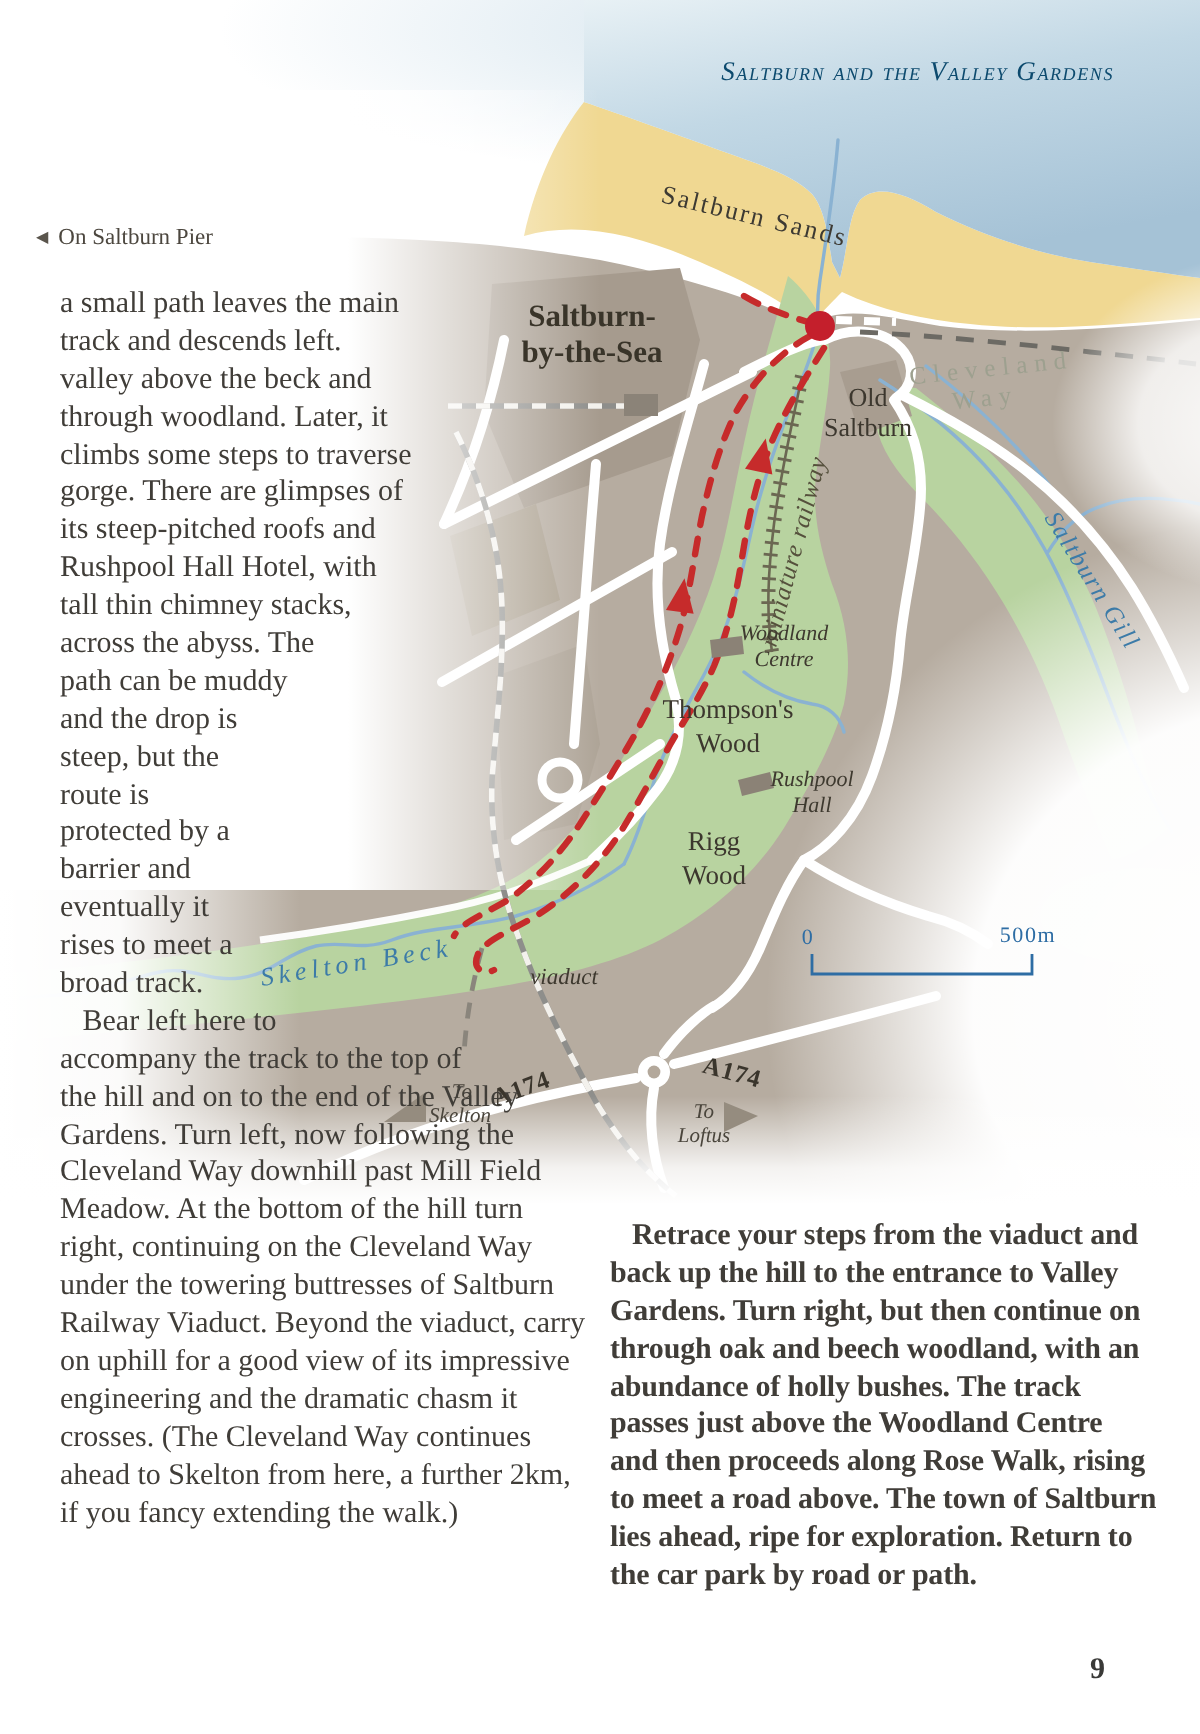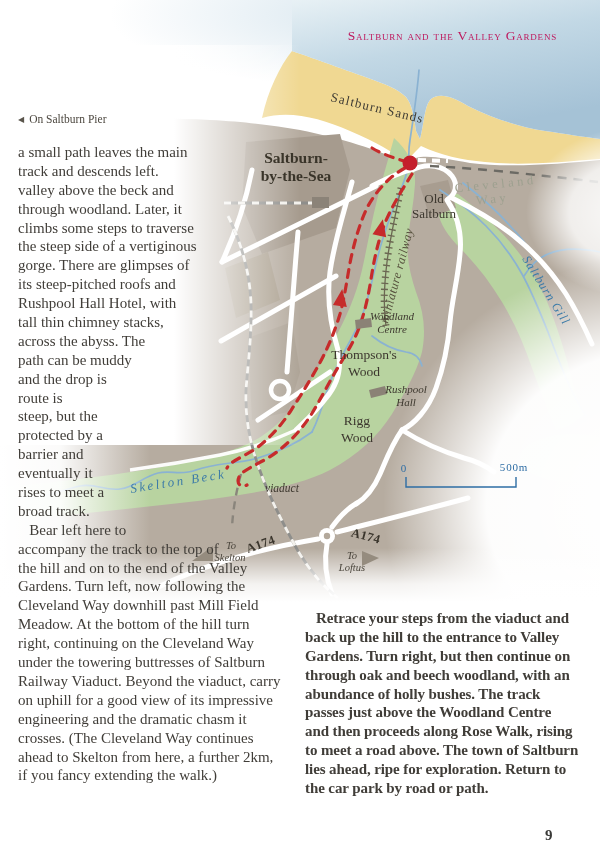--- a/index.html
+++ b/index.html
@@ -1,24 +1,24 @@
 <!DOCTYPE html>
 <html><head>
 <meta charset="utf-8">
 <style>
   html,body{margin:0;padding:0;}
   .page{position:relative;width:600px;height:867px;background:#ffffff;overflow:hidden;
         font-family:"Liberation Serif","DejaVu Serif",serif;color:#403d38;}
   .map-wrap{position:absolute;left:0;top:0;width:600px;height:620px;}
   .header{position:absolute;top:28px;right:43px;font-variant:small-caps;font-size:13.5px;
-          letter-spacing:0.8px;color:#be185d;}
+          letter-spacing:0.8px;color:#0c4a6e;font-style:italic;}
   .caption{position:absolute;left:18px;top:113px;font-size:11.5px;color:#4c473f;}
   .caption .tri{font-size:8px;position:relative;top:-1px;margin-right:5px;color:#5a554c;}
   .col{position:absolute;font-size:15px;line-height:18.9px;}
-  .col1{left:18px;top:143px;}
+  .col1{left:30px;top:143px;}
   .col2{left:305px;top:609px;letter-spacing:-0.1px;font-weight:bold;}
   .tl{white-space:pre;height:18.9px;}
   .pagenum{position:absolute;left:545px;top:827px;font-size:15px;font-weight:bold;color:#3a3a38;}
   
   text{font-family:"Liberation Serif","DejaVu Serif",serif;}
   .mt{fill:#3c372e;}
   .t-sands{font-size:13px;letter-spacing:1.2px;fill:#3d3a33;}
   .t-town{font-size:15.5px;font-weight:bold;fill:#393429;}
   .t-place{font-size:13px;}
   .t-wood{font-size:13.5px;}
@@ -228,30 +228,29 @@
   <div class="header">Saltburn and the Valley Gardens</div>
 
   <div class="caption"><span class="tri">◀</span><span>On Saltburn Pier</span></div>
 
   <div class="col col1">
       <div class="tl">a small path leaves the main</div>
       <div class="tl">track and descends left.</div>
       <div class="tl">valley above the beck and</div>
       <div class="tl">through woodland. Later, it</div>
       <div class="tl">climbs some steps to traverse</div>
-      <div class="tl">the steep side of a vertiginous</div>
       <div class="tl">gorge. There are glimpses of</div>
       <div class="tl">its steep-pitched roofs and</div>
       <div class="tl">Rushpool Hall Hotel, with</div>
       <div class="tl">tall thin chimney stacks,</div>
       <div class="tl">across the abyss. The</div>
       <div class="tl">path can be muddy</div>
       <div class="tl">and the drop is</div>
+      <div class="tl">steep, but the</div>
       <div class="tl">route is</div>
-      <div class="tl">steep, but the</div>
       <div class="tl">protected by a</div>
       <div class="tl">barrier and</div>
       <div class="tl">eventually it</div>
       <div class="tl">rises to meet a</div>
       <div class="tl">broad track.</div>
       <div class="tl">   Bear left here to</div>
       <div class="tl">accompany the track to the top of</div>
       <div class="tl">the hill and on to the end of the Valley</div>
       <div class="tl">Gardens. Turn left, now following the</div>
       <div class="tl">Cleveland Way downhill past Mill Field</div>

